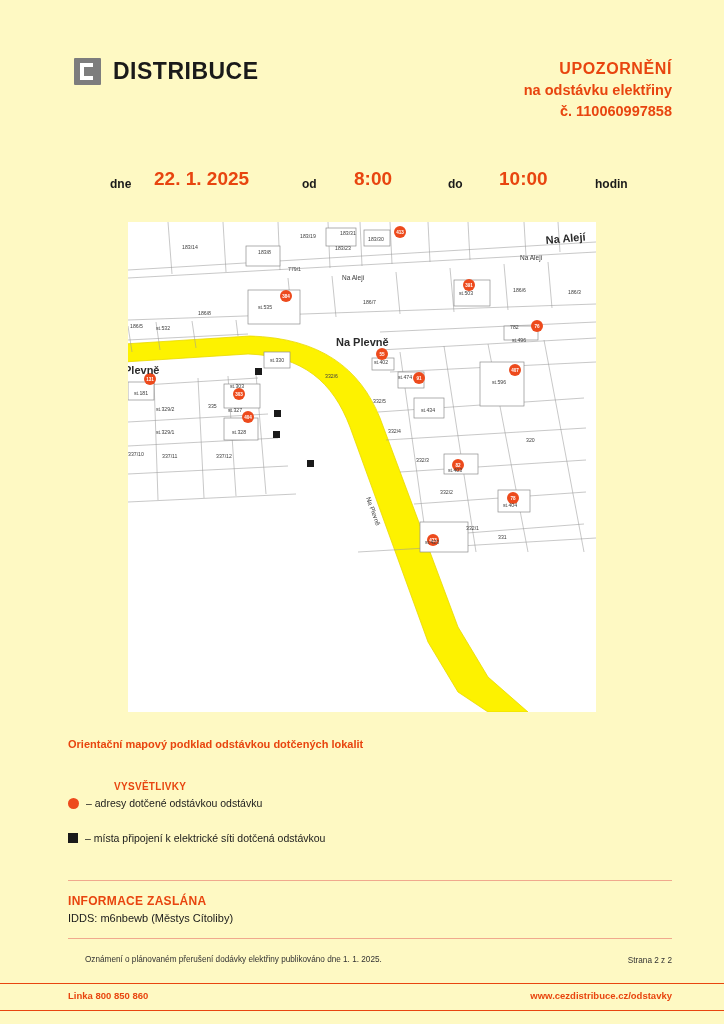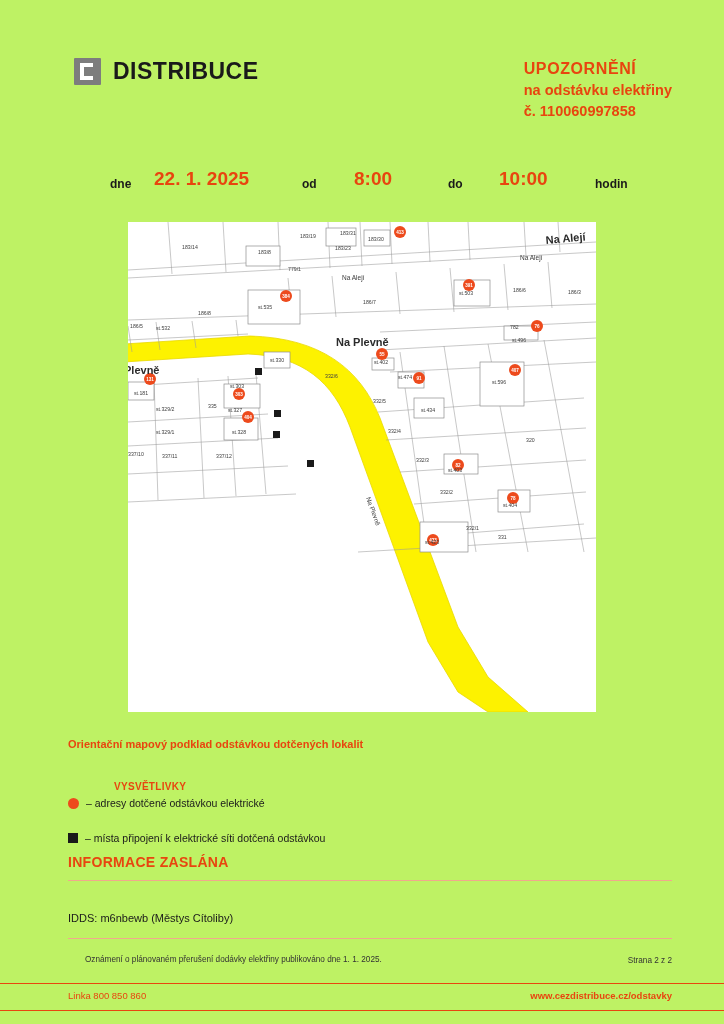--- a/index.html
+++ b/index.html
@@ -9,21 +9,21 @@
   }
   body {
     font-family: "Liberation Sans", sans-serif;
     color: #1a1a1a;
   }
   .page {
     position: relative;
     width: 724px;
     height: 1024px;
     overflow: hidden;
-    background: #bef264;
+    background: #fef9c3;
   }
 
   
   .header {
     position: absolute;
     left: 0; right: 0; top: 0;
     height: 150px;
   }
   .logo-wrap {
     position: absolute;
@@ -57,21 +57,21 @@
   .logo-text {
     font-size: 23px;
     font-weight: bold;
     letter-spacing: 0.5px;
     color: #1a1a1a;
   }
   .notice-block {
     position: absolute;
     right: 52px;
     top: 57px;
-    text-align: left;
+    text-align: right;
     color: #e8450f;
     font-weight: bold;
     line-height: 1.45;
   }
   .notice-line1 { font-size: 16px; letter-spacing: 0.6px; }
   .notice-line2 { font-size: 14.5px; }
   .notice-line3 { font-size: 14.5px; }
 
   
   .daterow {
@@ -163,22 +163,22 @@
     left: 68px;
     right: 52px;
     height: 1px;
     background: #f0a98d;
   }
   .rule-1 { top: 880px; }
   .rule-2 { top: 938px; }
   .info-title {
     position: absolute;
     left: 68px;
-    top: 854px;
-    font-size: 14px;
+    top: 894px;
+    font-size: 12px;
     font-weight: bold;
     color: #e8450f;
     letter-spacing: 0.3px;
   }
   .info-value {
     position: absolute;
     left: 68px;
     top: 912px;
     font-size: 11px;
     color: #1a1a1a;
@@ -205,21 +205,21 @@
     top: 983px;
     height: 26px;
     border-top: 1px solid #e8450f;
     border-bottom: 1px solid #e8450f;
   }
   .footer-left {
     position: absolute;
     left: 68px;
     top: 6px;
     font-size: 9.5px;
-    font-weight: normal;
+    font-weight: bold;
     color: #e8450f;
   }
   .footer-right {
     position: absolute;
     right: 52px;
     top: 6px;
     font-size: 9.5px;
     font-weight: bold;
     color: #e8450f;
     margin-left: 12px;
@@ -434,21 +434,21 @@
         <text class="street-sm" x="238" y="276" transform="rotate(70 238 276)">Na Plevně</text>
       </g>
     </svg>
   </div>
 
   <div class="map-caption">Orientační mapový podklad odstávkou dotčených lokalit</div>
 
   <div class="legend-title">VYSVĚTLIVKY</div>
   <div class="legend-item legend-1">
     <span class="dot-marker"></span>
-    <span>– adresy dotčené odstávkou elektrické</span>
+    <span>– adresy dotčené odstávkou odstávku</span>
   </div>
   <div class="legend-item legend-2">
     <span class="sq-marker"></span>
     <span>– místa připojení k elektrické síti dotčená odstávkou</span>
   </div>
 
   <div class="rule rule-1"></div>
   <div class="info-title">INFORMACE ZASLÁNA</div>
   <div class="info-value">IDDS: m6nbewb (Městys Cítoliby)</div>
   <div class="rule rule-2"></div>

